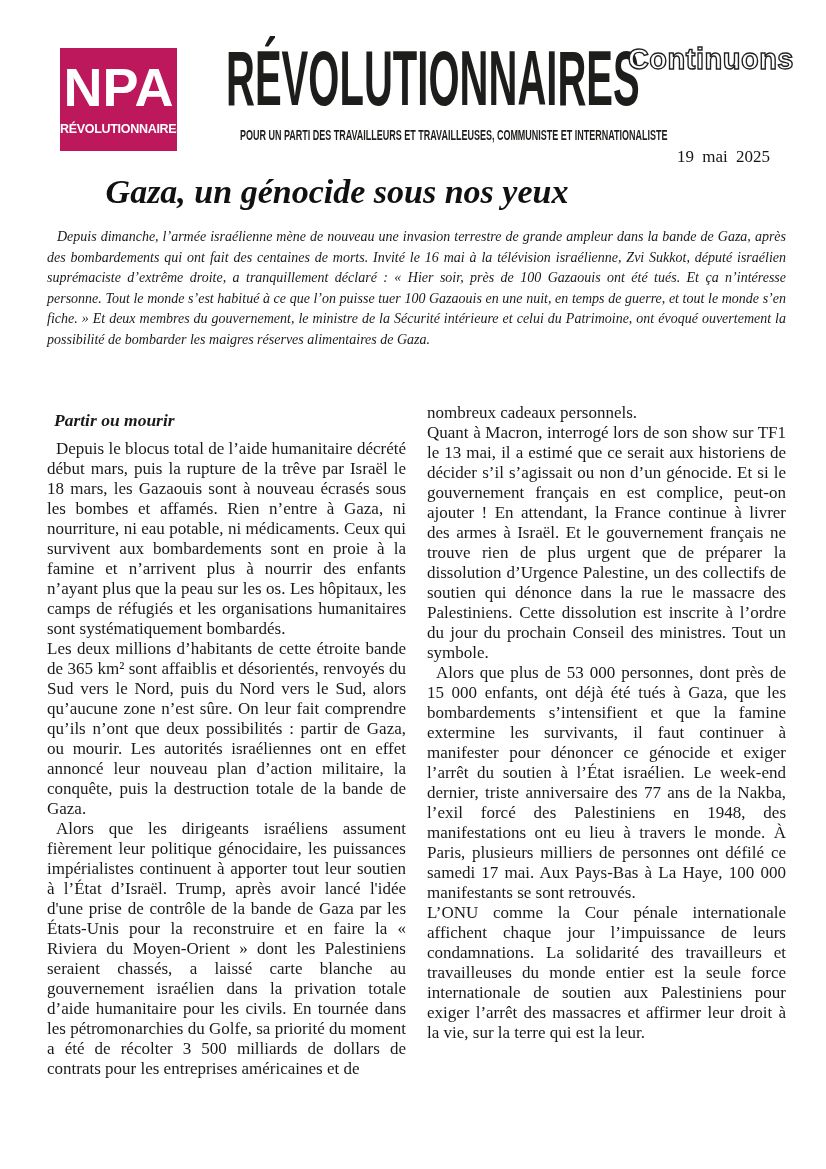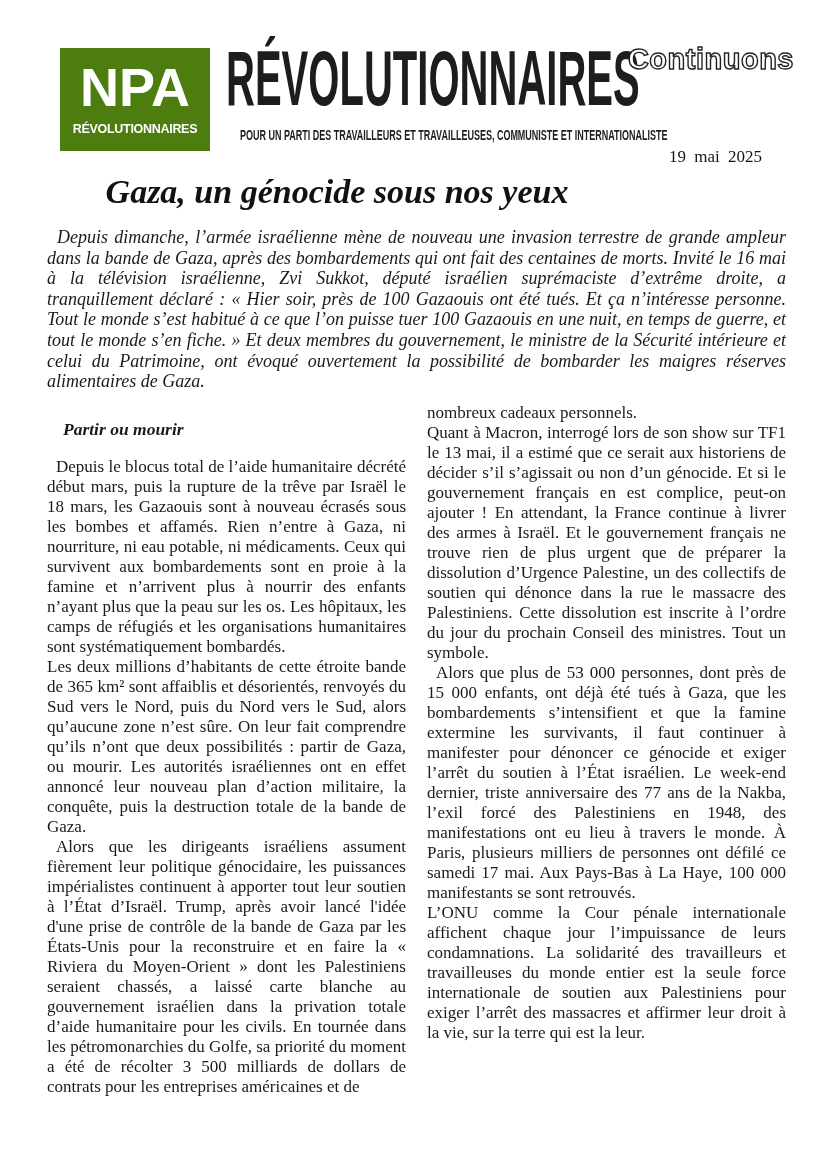--- a/index.html
+++ b/index.html
@@ -3,22 +3,22 @@
 <meta charset="utf-8">
 <style>
   html, body { margin:0; padding:0; background:#ffffff; }
   .page {
     position:relative; width:826px; height:1169px; overflow:hidden;
     background:#ffffff; color:#1a1a1a;
     font-family:"Liberation Serif", serif;
   }
   
   .logo-box {
-    position:absolute; left:60px; top:48px; width:150px; height:103px;
-    background:#4d7c0f; color:#ffffff; text-align:center;
+    position:absolute; left:60px; top:48px; width:117px; height:103px;
+    background:#be185d; color:#ffffff; text-align:center;
     font-family:"Liberation Sans", sans-serif;
   }
   .logo-acronym { font-weight:900; font-size:54px; line-height:1; margin-top:12px; }
   .logo-sub { font-weight:bold; font-size:12.5px; letter-spacing:-0.3px; margin-top:8px; white-space:nowrap; }
   .masthead-title {
     position:absolute; left:226px; top:40px;
     font-family:"Liberation Sans", sans-serif; font-weight:bold;
     font-size:77px; line-height:1; color:#1d1d1b;
     transform:scaleX(0.52); transform-origin:0 0; white-space:nowrap;
   }
@@ -28,42 +28,42 @@
     font-size:14.5px; color:#1d1d1b;
     transform:scaleX(0.62); transform-origin:0 0; white-space:nowrap;
   }
   .edition-block {
     position:absolute; right:32px; top:44px; text-align:right;
     font-family:"Liberation Sans", sans-serif; font-weight:bold;
     font-size:29px; line-height:31px; letter-spacing:0.5px;
     color:#ffffff; -webkit-text-stroke:1.4px #1f1f1f;
   }
   .issue-date {
-    position:absolute; right:64px; top:147px;
+    position:absolute; right:56px; top:147px;
     font-size:17px; word-spacing:4px; color:#151515;
   }
   
   .headline {
     position:absolute; left:0; top:173px; width:674px; text-align:center;
     font-weight:bold; font-style:italic; font-size:34px; line-height:1.1;
     color:#111111;
   }
   .intro {
     position:absolute; left:47px; top:227px; width:739px;
-    font-style:italic; font-size:18px; line-height:20.6px;
+    font-style:italic; font-size:14px; line-height:20.6px;
     text-align:justify; text-indent:10px;
   }
   .columns {
     position:absolute; left:47px; top:403px; width:739px;
     display:flex; gap:21px;
   }
   .col { flex:1; min-width:0; text-align:justify; font-size:17px; line-height:20px; }
   .section-heading {
     font-weight:bold; font-style:italic; font-size:17.5px; line-height:21.5px;
-    margin:16px; text-align:justify;
+    margin:7px; text-align:justify;
   }
   .sh-gap-sm { margin-top:15px; }
   .sh-gap-lg { margin-top:40px; }
   .col p { margin:0;font-family:Liberation Serif, serif; }
   .p-indent { text-indent:9px; }
 </style>
 </head>
 <body>
 
 <div class="page">

